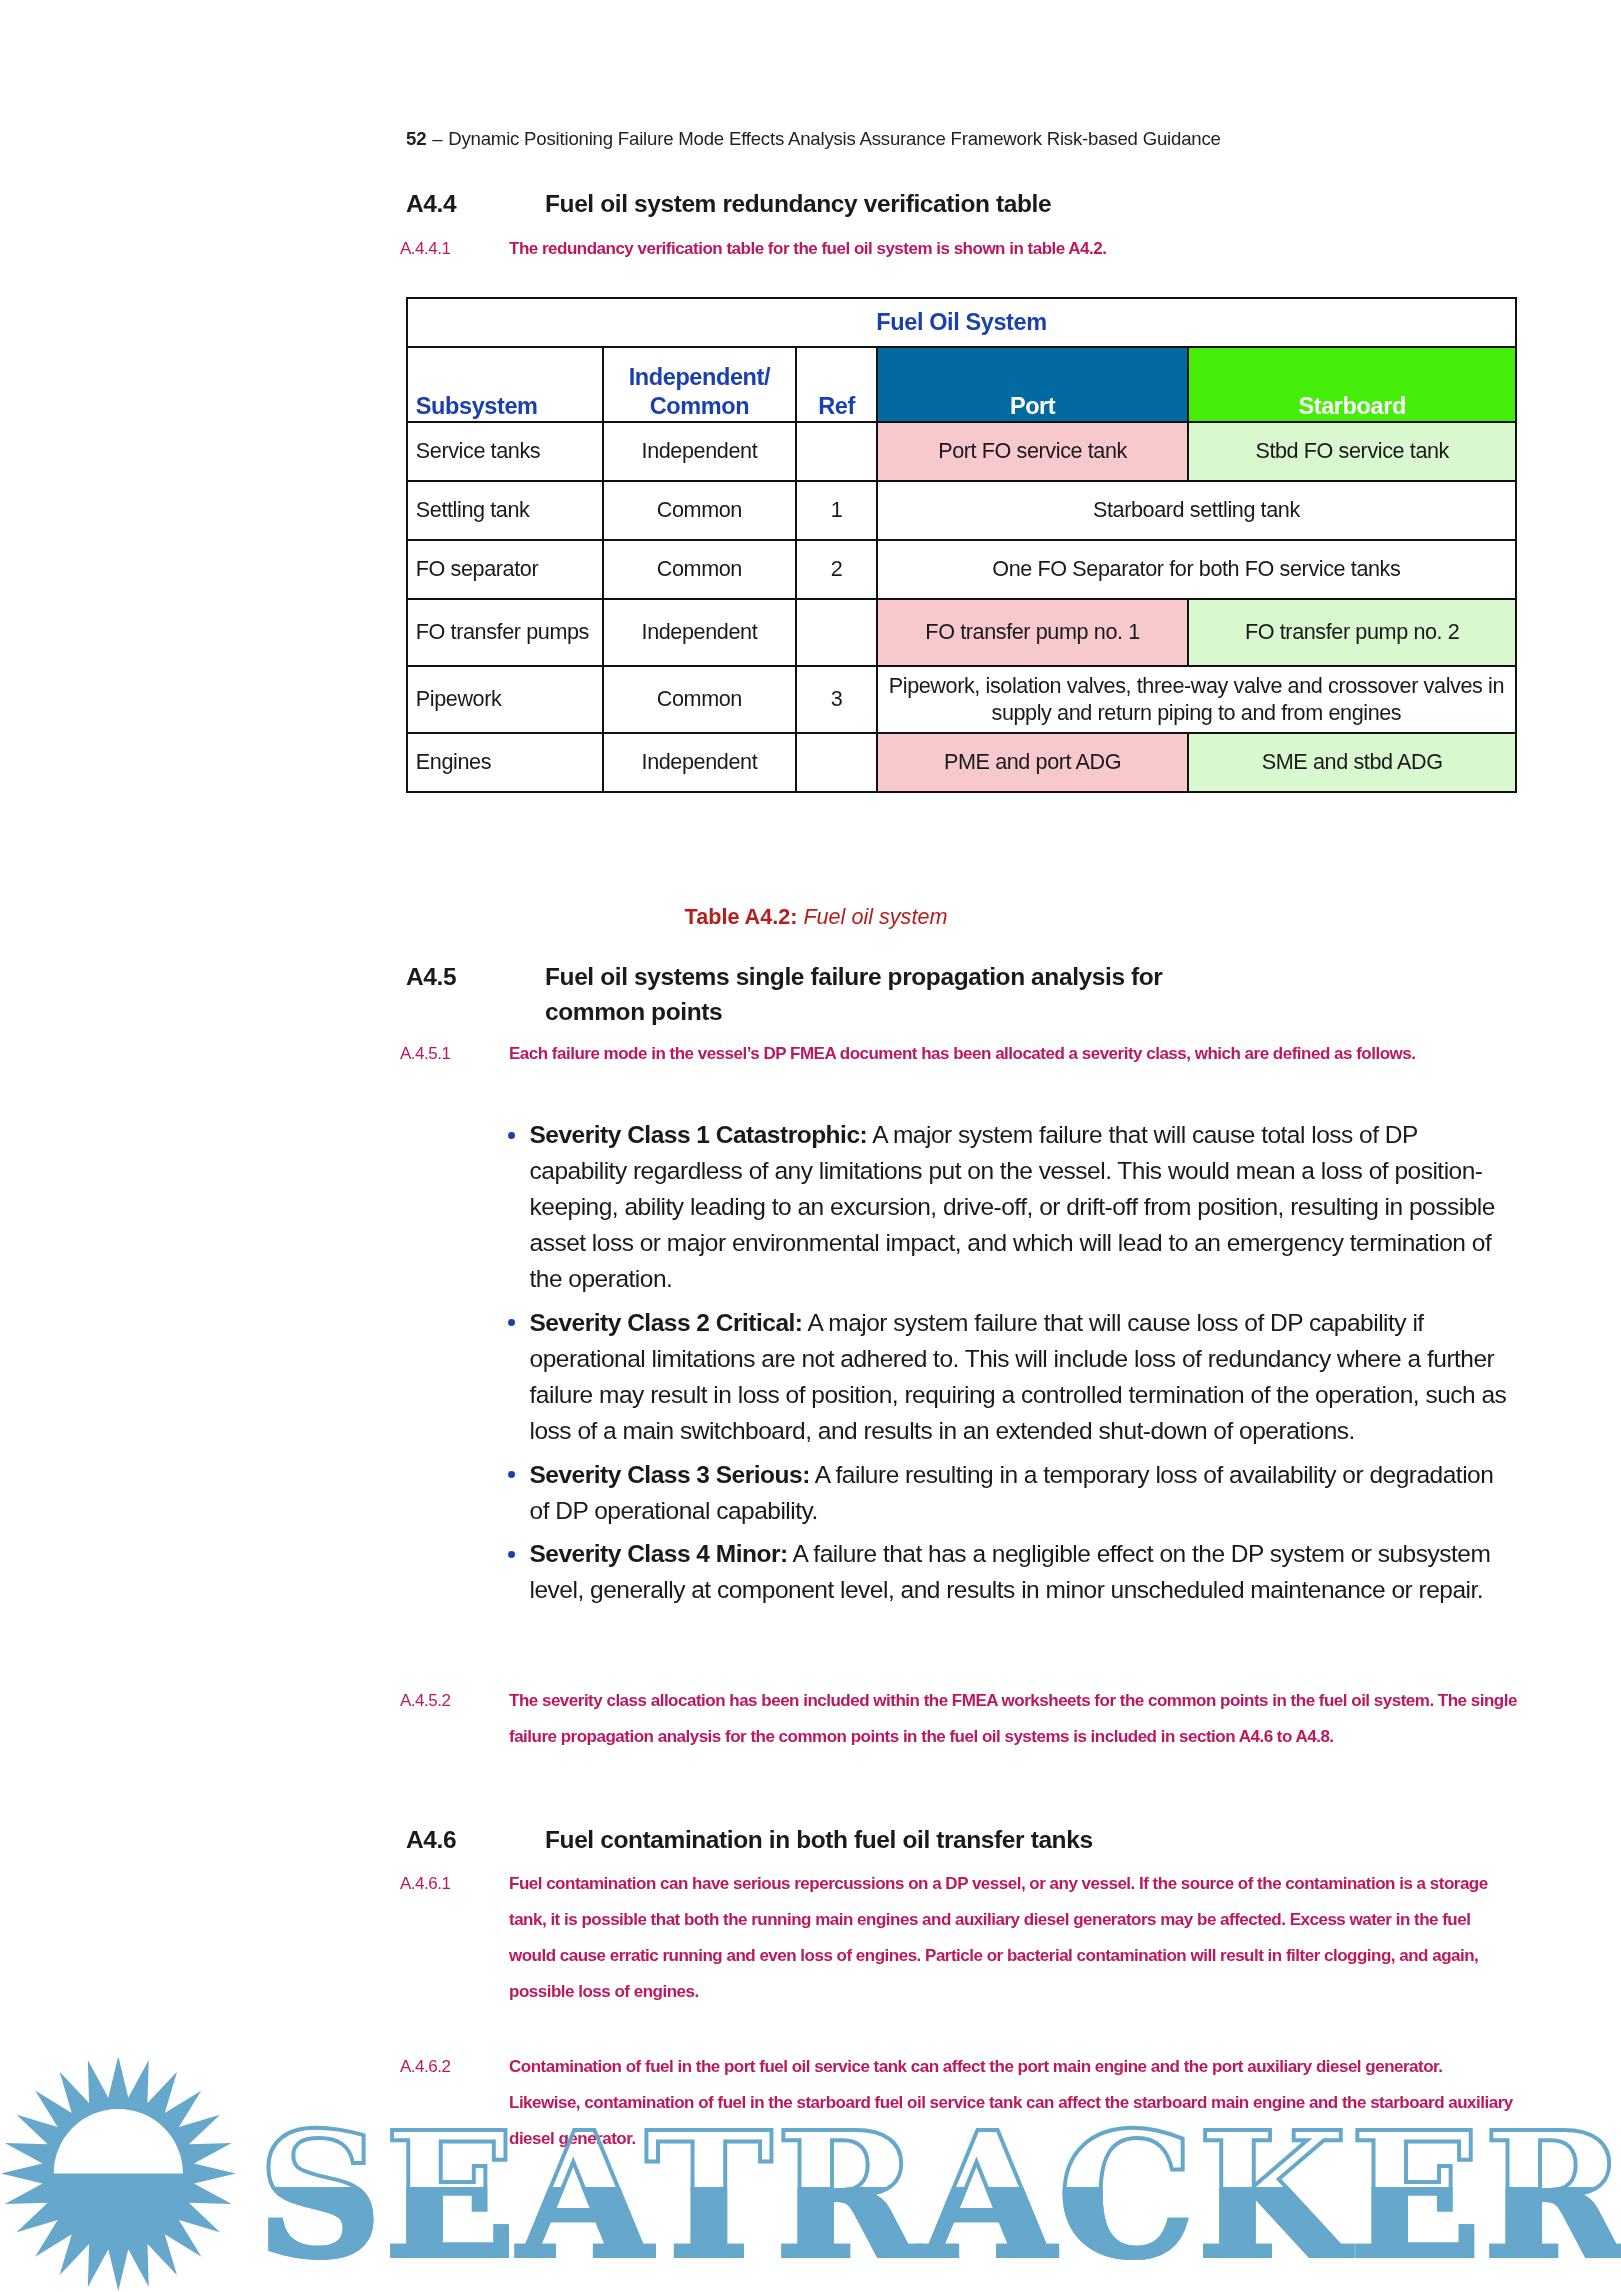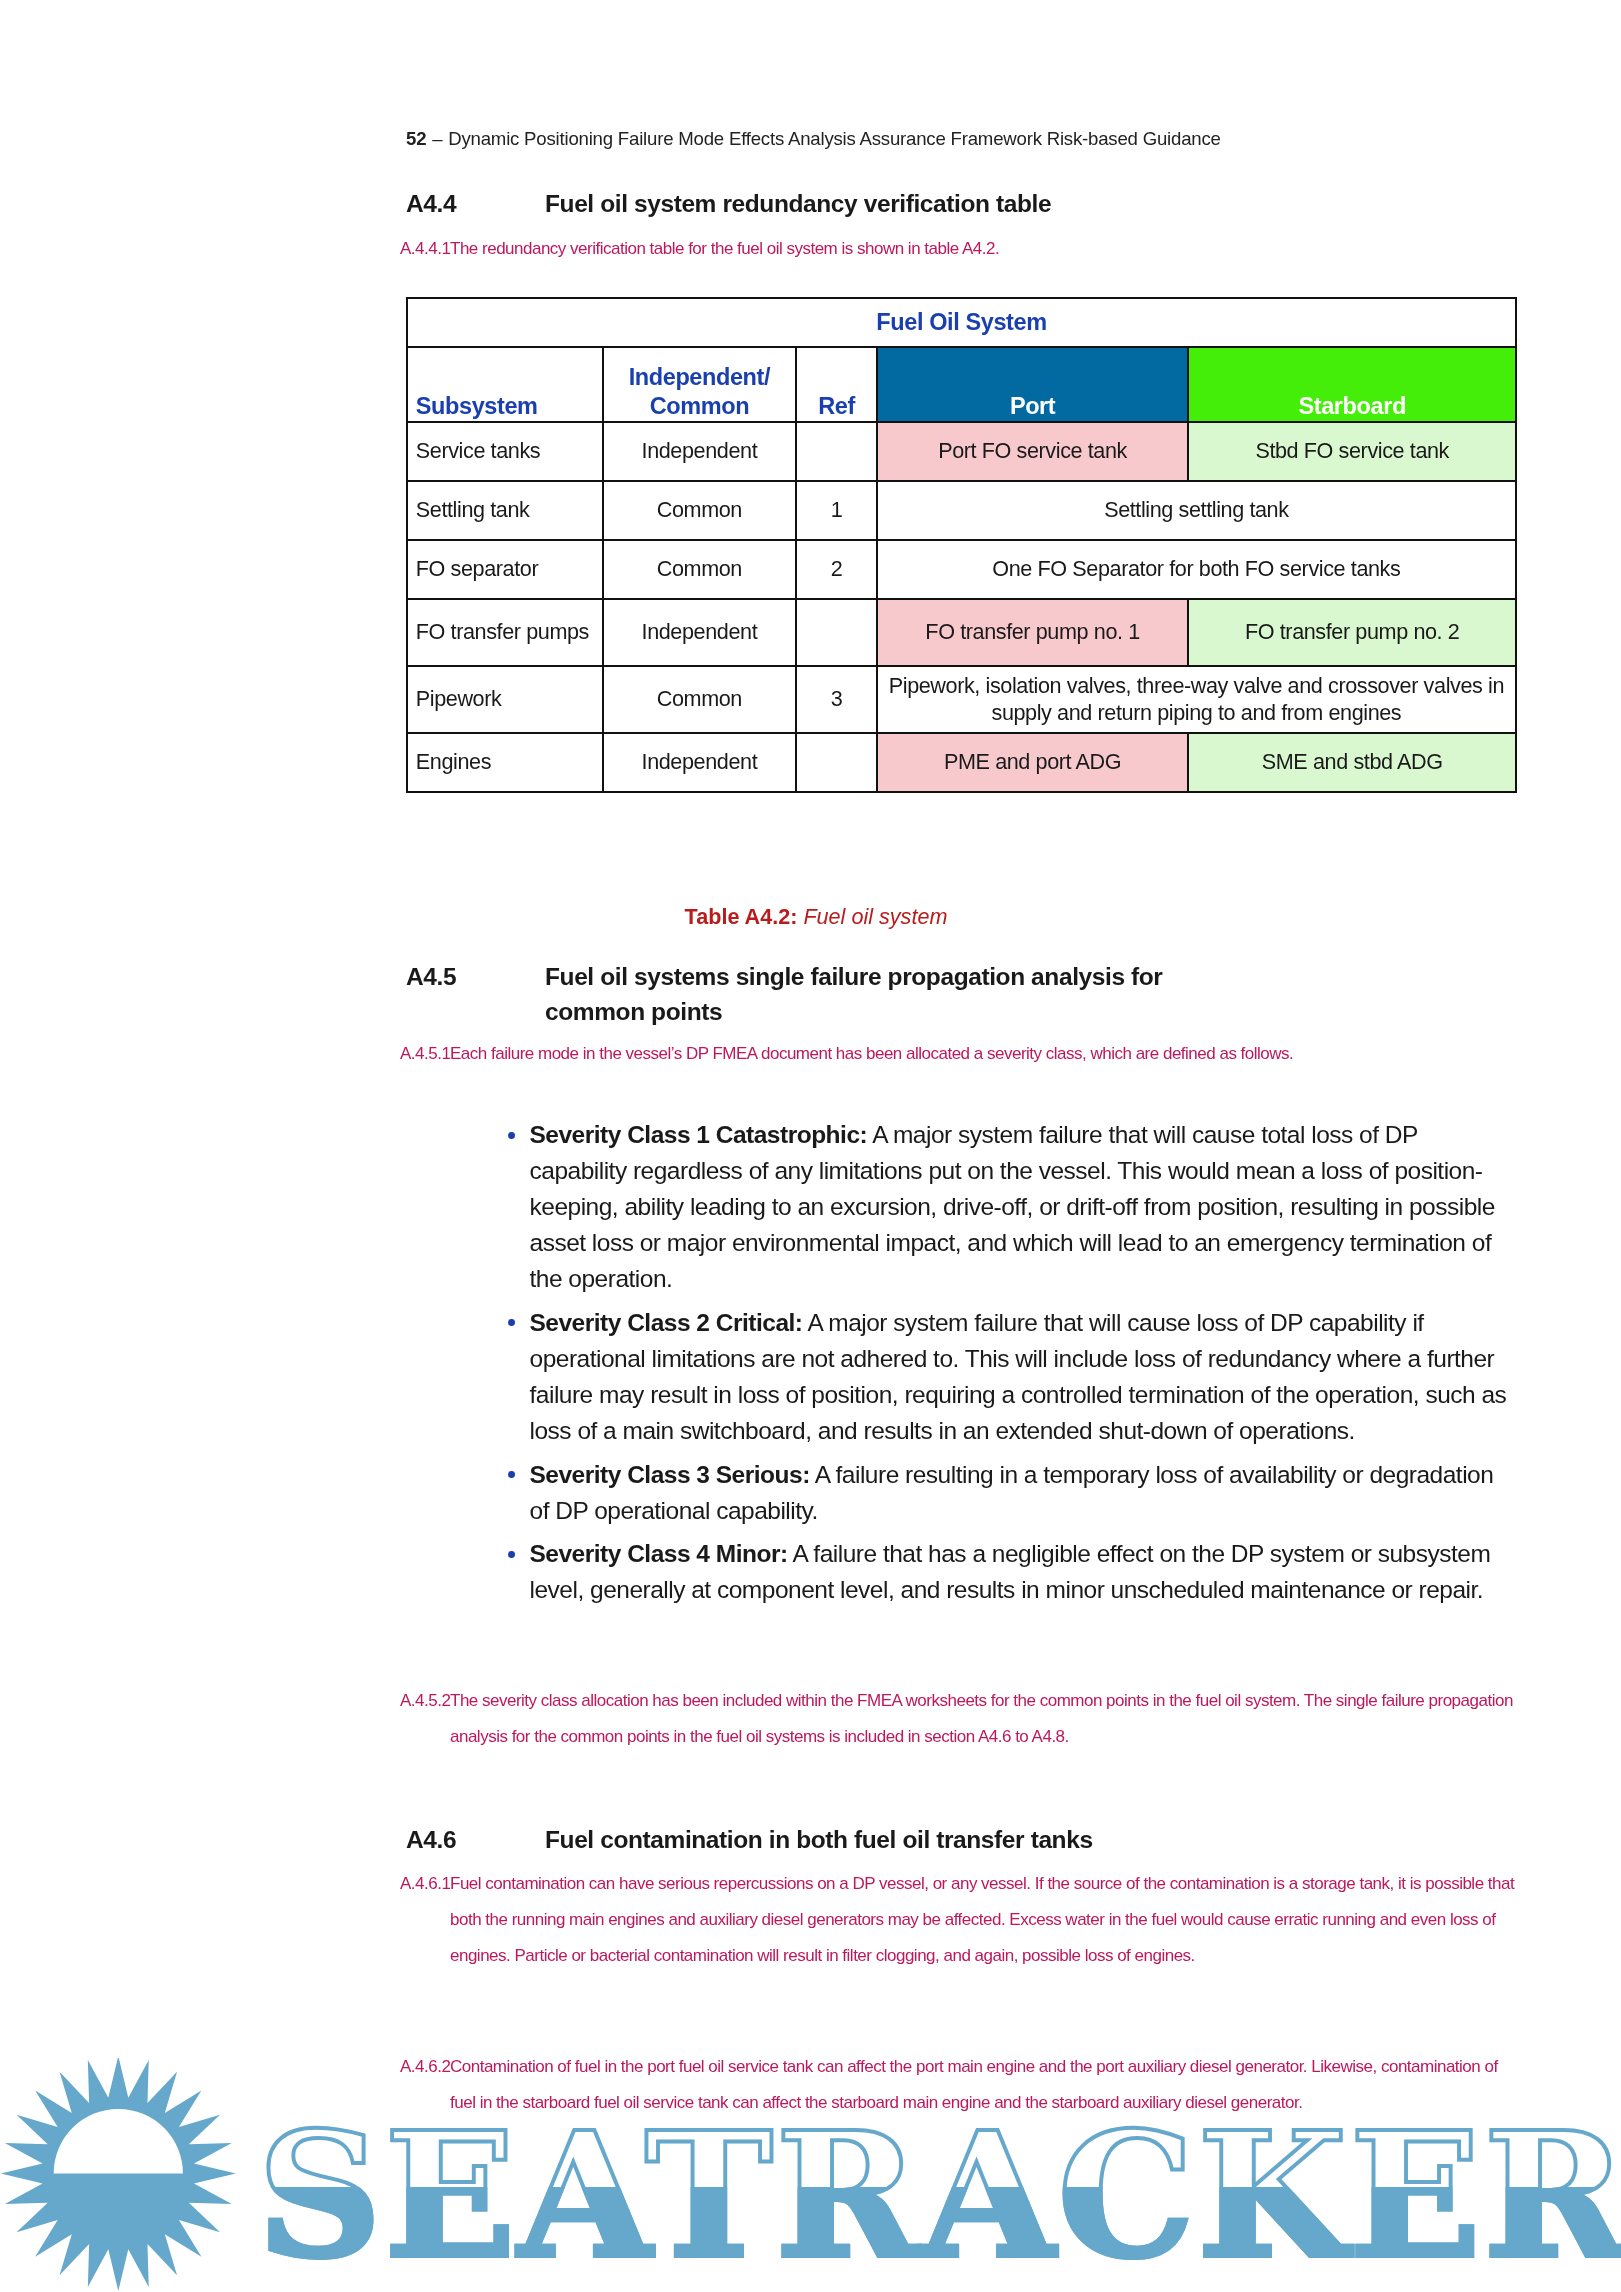--- a/index.html
+++ b/index.html
@@ -19,21 +19,21 @@
     letter-spacing: -0.4px; line-height: 35px;
   }
   .h2 .num { display: inline-block; width: 139px; }
   .h2 .ttl { display: inline-block; vertical-align: top; }
 
   .para {
     position: absolute; left: 400px; width: 1117px; font-size: 17px; line-height: 36px;
     color: #be185d; letter-spacing: -0.5px;
   }
   .para .pnum { position: absolute; left: 0; top: 0; }
-  .para .ptxt { margin-left: 50px; display: block; }
+  .para .ptxt { margin-left: 109px; display: block; font-weight: bold; }
 
   .bullets { position: absolute; left: 506px; width: 1010px; margin: 0; padding: 0; list-style: none; }
   .bullets li {
     position: relative; padding-left: 23.5px; font-size: 24.5px; line-height: 36px;
     letter-spacing: -0.5px; color: #1a1a1a; margin-bottom: 7.8px;
   }
   .bullets li .dot {
     position: absolute; left: 2px; top: 14.7px; width: 6.9px; height: 6.9px; border-radius: 50%;
     background: #1a3fae;
   }
@@ -106,21 +106,21 @@
     <td class="first">Service tanks</td>
     <td>Independent</td>
     <td></td>
     <td class="pk">Port FO service tank</td>
     <td class="gr">Stbd FO service tank</td>
   </tr>
   <tr class="row">
     <td class="first">Settling tank</td>
     <td>Common</td>
     <td>1</td>
-    <td colspan="2">Settling settling tank</td>
+    <td colspan="2">Starboard settling tank</td>
   </tr>
   <tr class="row">
     <td class="first">FO separator</td>
     <td>Common</td>
     <td>2</td>
     <td colspan="2">One FO Separator for both FO service tanks</td>
   </tr>
   <tr class="row tall">
     <td class="first">FO transfer pumps</td>
     <td>Independent</td>

